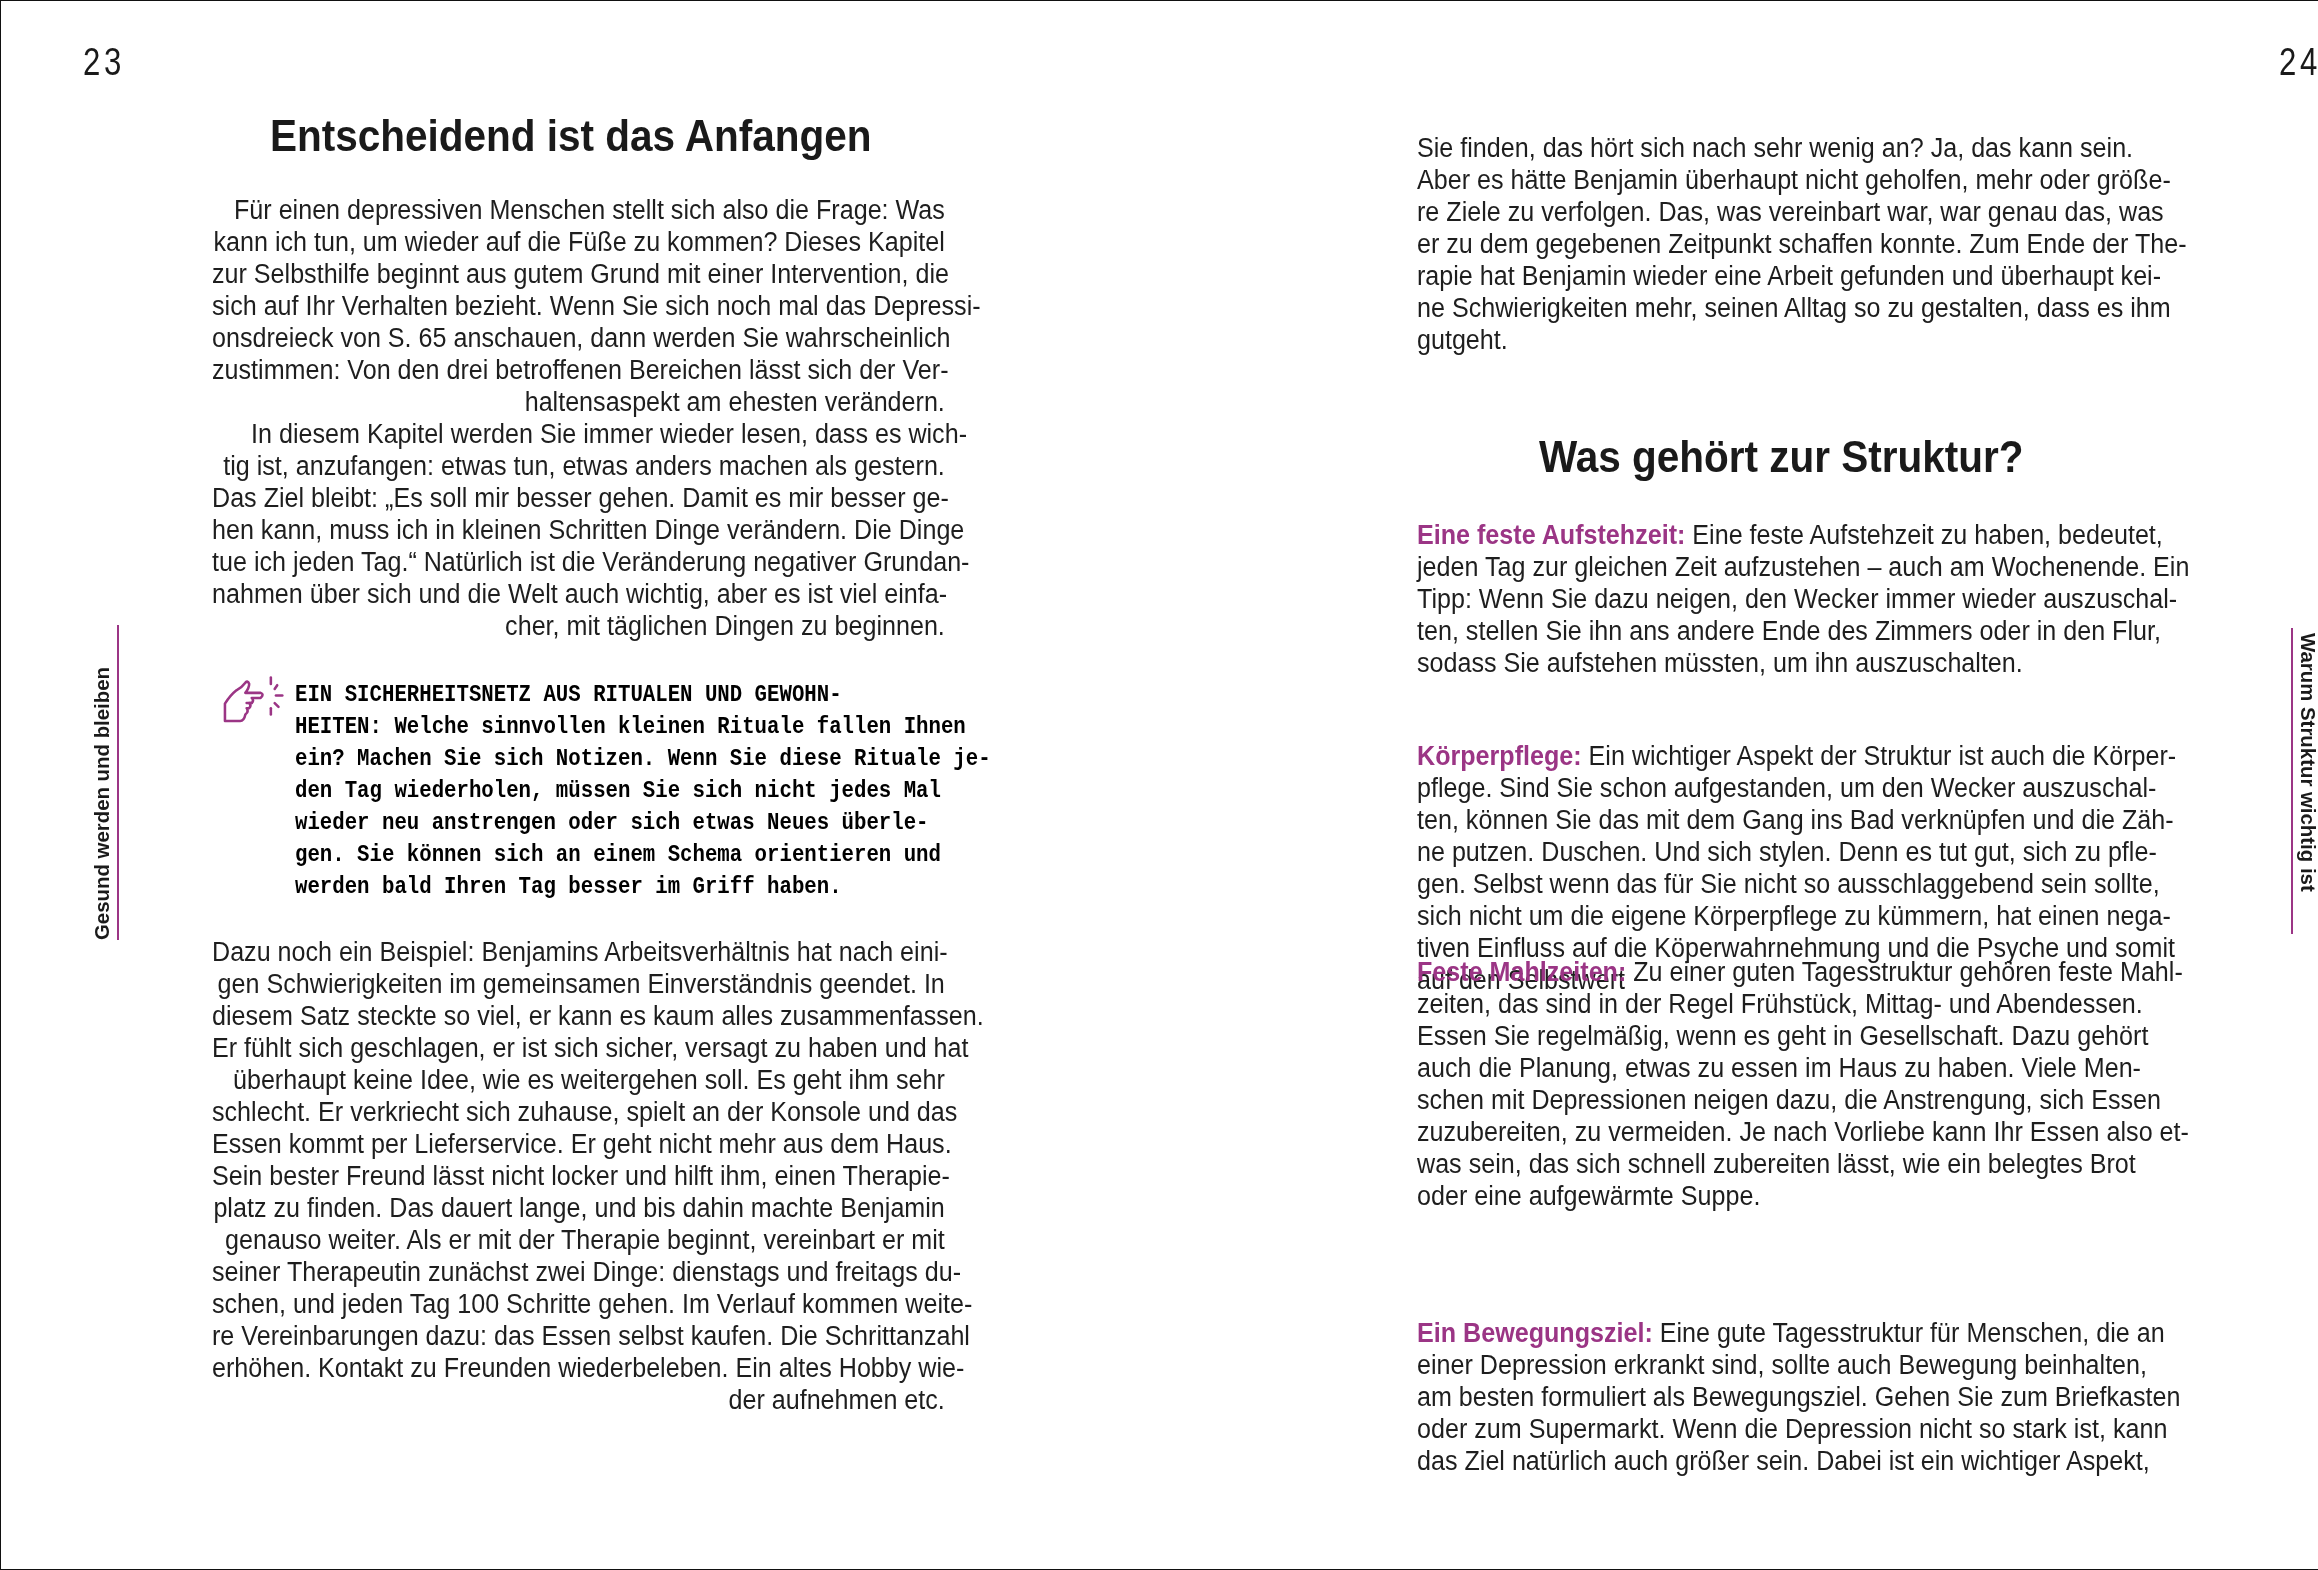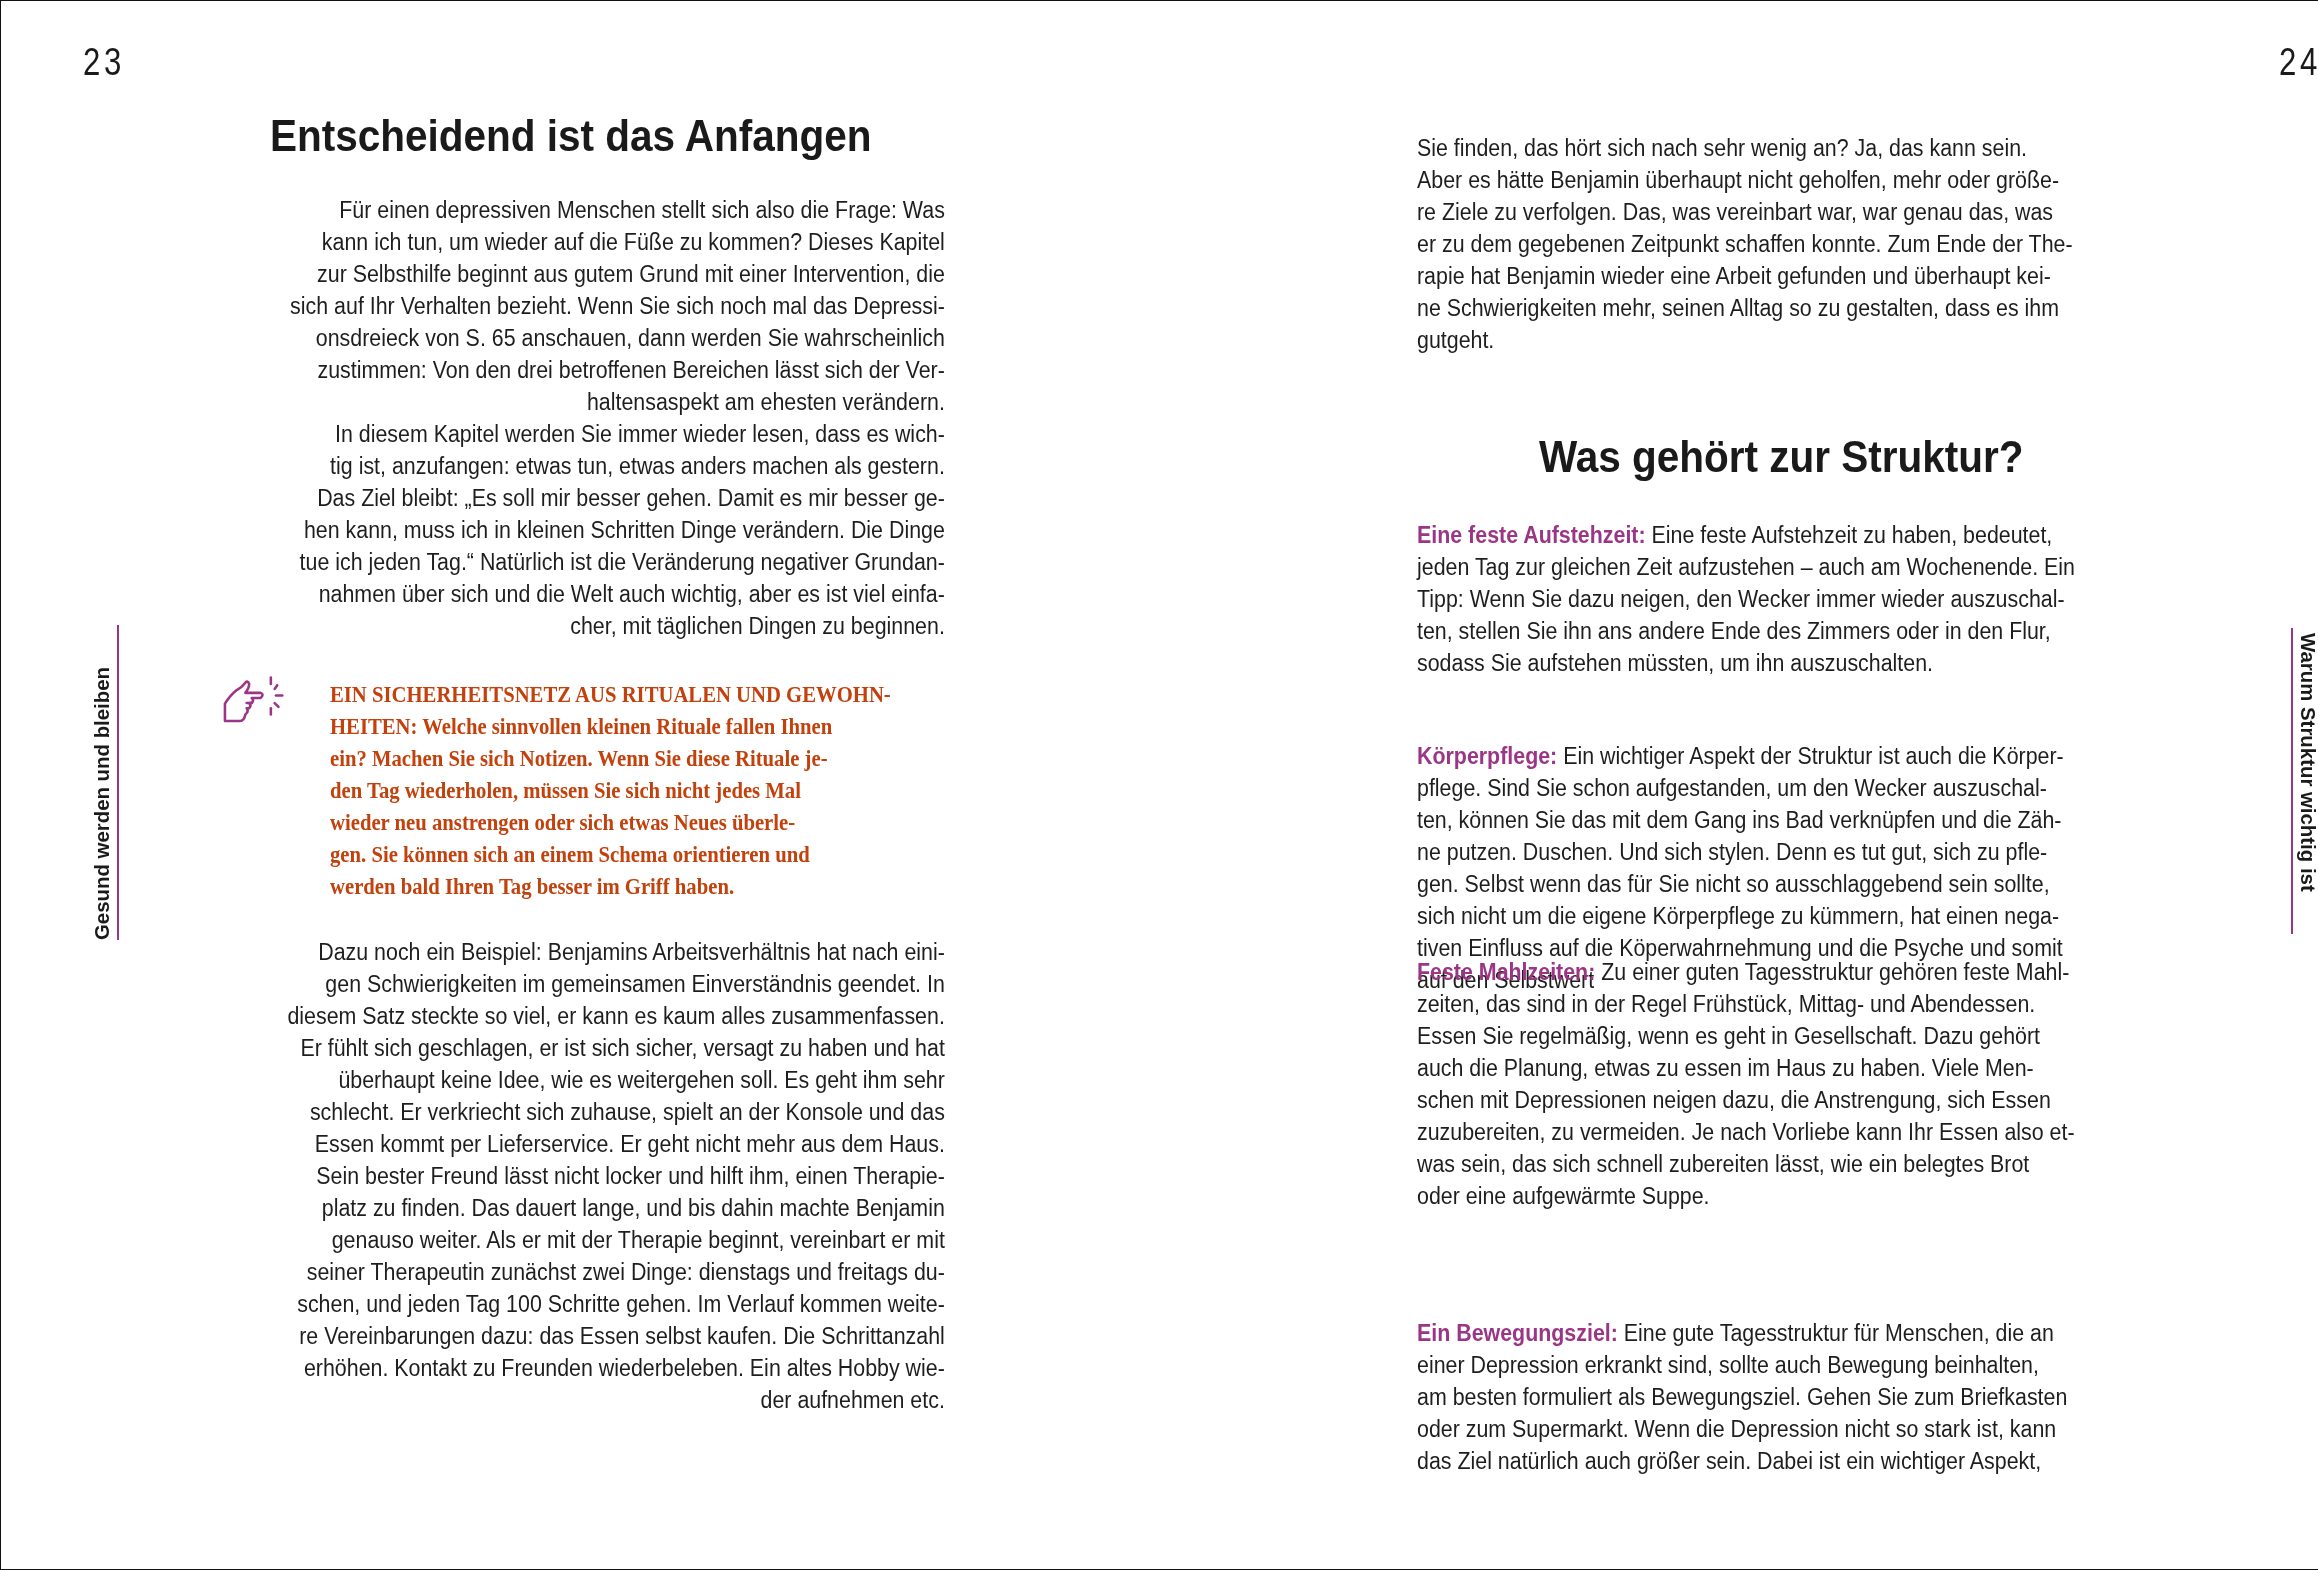--- a/index.html
+++ b/index.html
@@ -4,27 +4,27 @@
 <style>
   html, body { margin:0; padding:0; background:#ffffff; }
   body { width:2410px; height:1570px; position:relative; overflow:hidden; }
   .frame { position:absolute; left:0; top:0; width:2408px; height:1568px; border:0.9px solid #111; background:#fff; }
   .pagenum { position:absolute; top:41px; font-family:"Liberation Sans Narrow","Liberation Sans",sans-serif; font-size:38px; color:#1a1a1a; letter-spacing:4.6px; font-weight:300; transform:scaleX(0.82); transform-origin:left top; }
   .pn-left { left:83px; }
   .pn-right { left:2279px; }
   .heading { position:absolute; font-family:"Liberation Sans",sans-serif; font-weight:bold; font-size:45px; color:#1a1a1a; white-space:nowrap; transform:scaleX(0.9); }
   .h-left { left:270px; top:110px; transform-origin:left top; }
   .h-right { left:1539px; top:431px; transform-origin:left top; }
-  .body { position:absolute; font-family:"Liberation Sans",sans-serif; font-size:23px; line-height:32px; color:#1e1e1e; }
+  .body { position:absolute; font-family:"Liberation Sans",sans-serif; font-size:27px; line-height:32px; color:#1e1e1e; }
   .body .line { white-space:nowrap; display:block; transform:scaleX(0.93); transform-origin:left top; height:32px; }
   .indent { padding-left:42px; }
   .col-left { left:212px; width:788px;text-align:right; }
   .col-right { left:1417px; width:788px; }
   .accent { color:#9b3585; font-weight:bold; }
-  .callout { position:absolute; left:295px; top:679px; font-family:Liberation Serif, serif; font-weight:bold; font-size:23px; line-height:32px; color:#c2410c;margin-left:35px; }
+  .callout { position:absolute; left:295px; top:679px; font-family:Liberation Mono, monospace; font-weight:bold; font-size:23px; line-height:32px; color:#000000; }
   .callout .line { white-space:nowrap; display:block; transform:scaleX(0.9); transform-origin:left top; height:32px; }
   .hand { position:absolute; left:218px; top:675px; width:70px; height:51px; }
   .sidetab { position:absolute; font-family:"Liberation Sans",sans-serif; font-weight:bold; font-size:20.4px; color:#1a1a1a; white-space:nowrap; }
   .tab-left { left:91px; top:940px; transform-origin:left top; transform:rotate(-90deg); }
   .tab-right { left:2319px; top:633px; transform-origin:left top; transform:rotate(90deg); }
   .tabline { position:absolute; width:2.3px; background:#9b3585; }
   .tl-left { left:117px; top:625px; height:315px; }
   .tl-right { left:2291px; top:628px; height:306px; }
 </style>
 </head>

